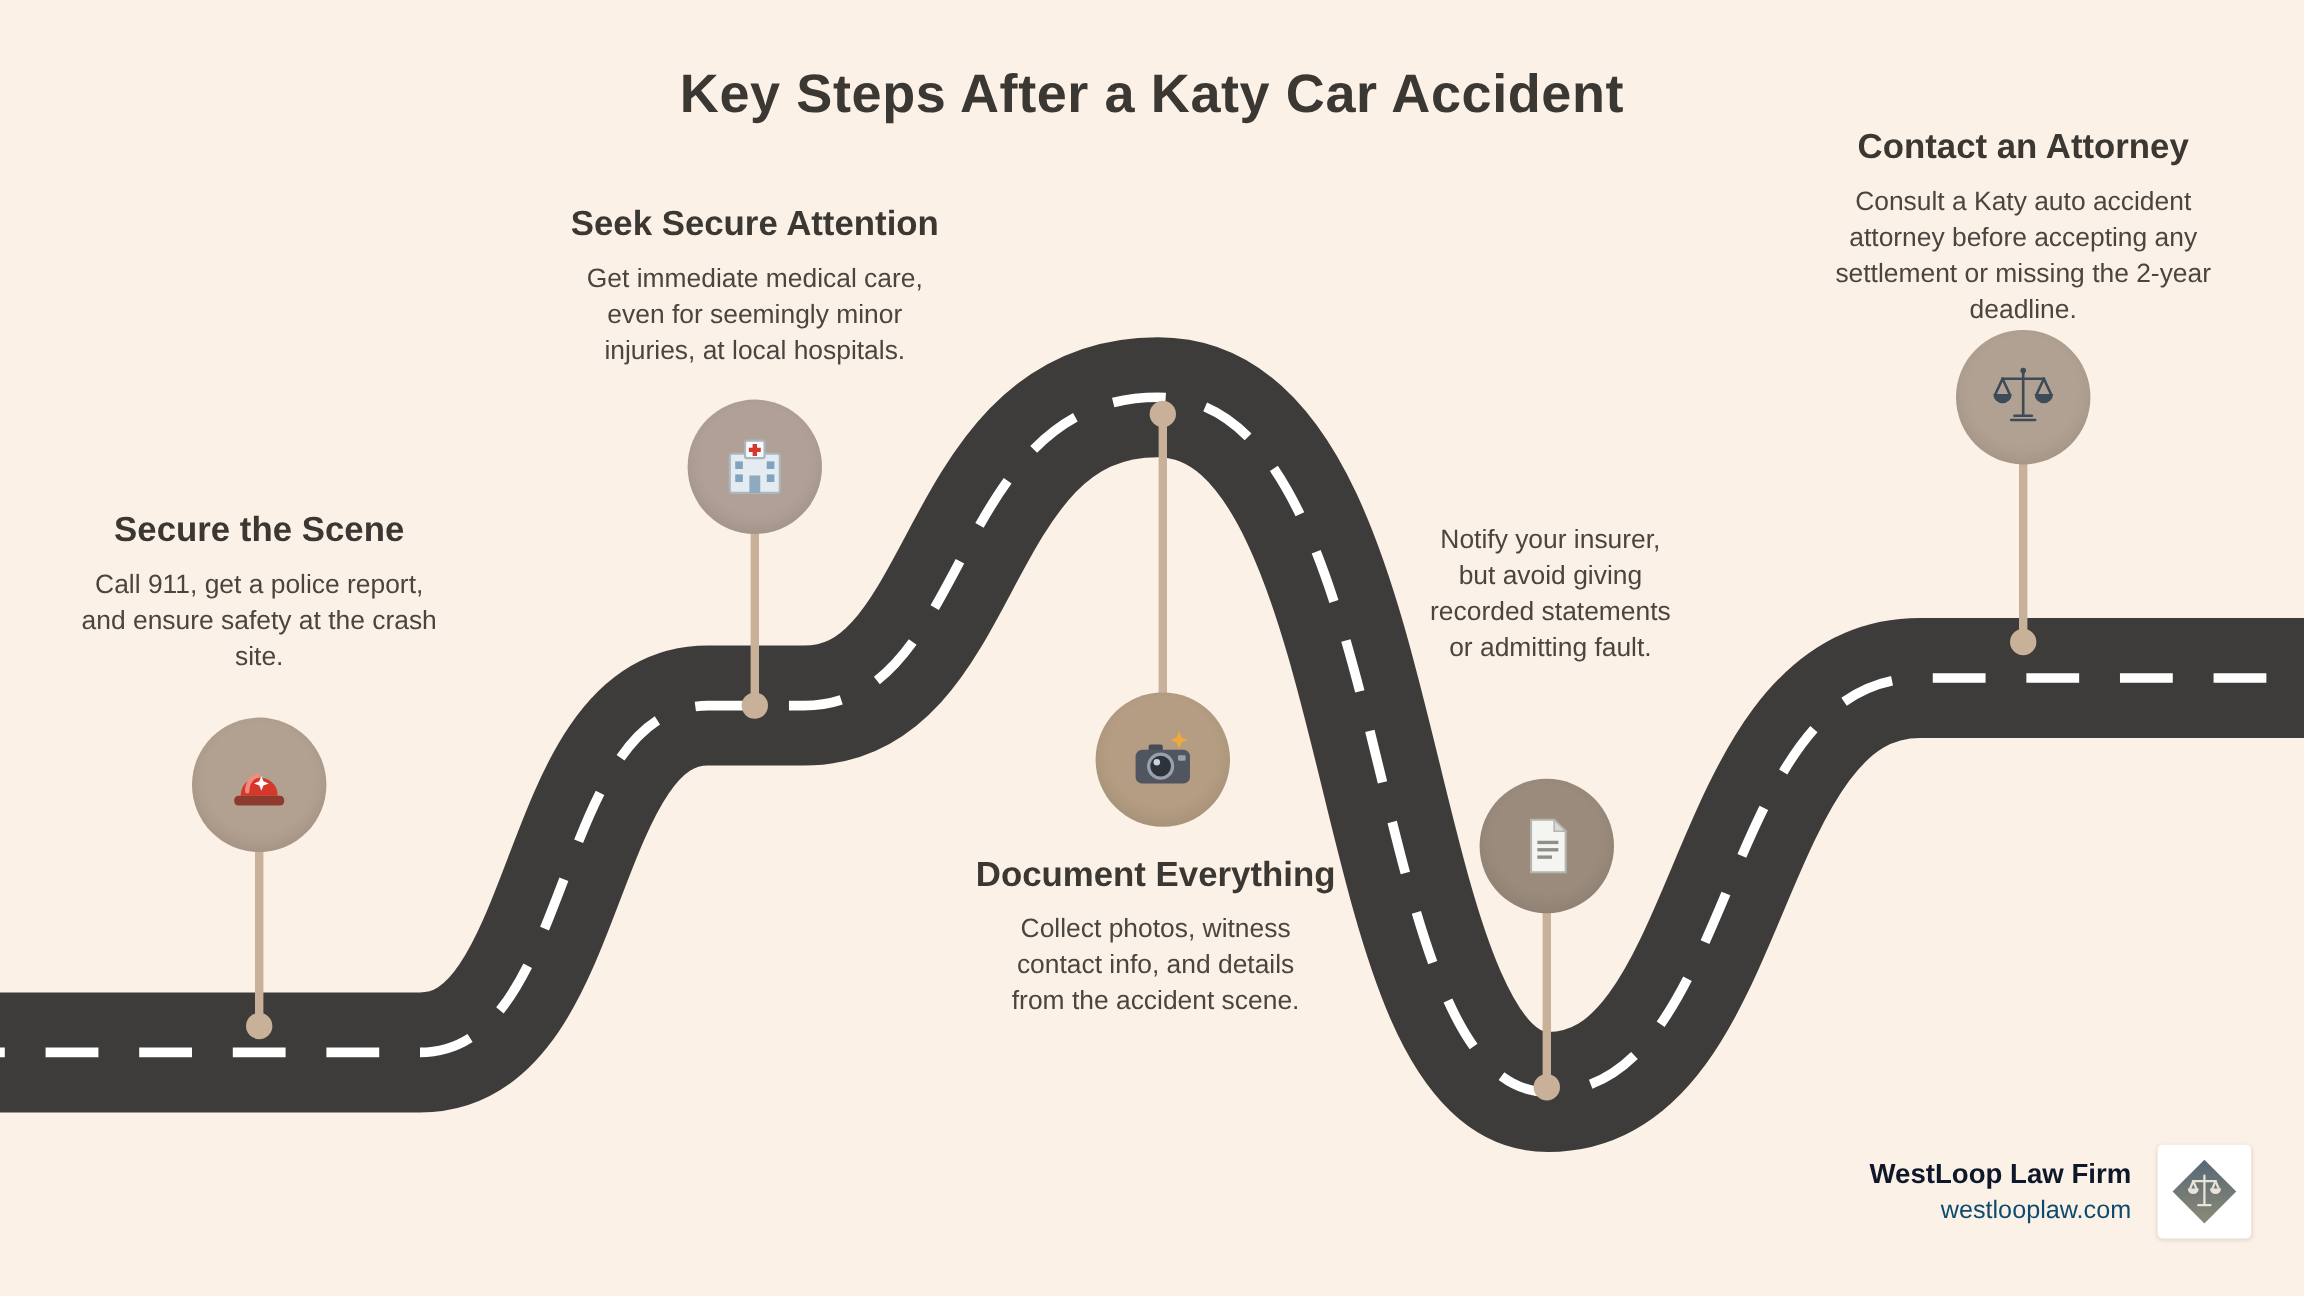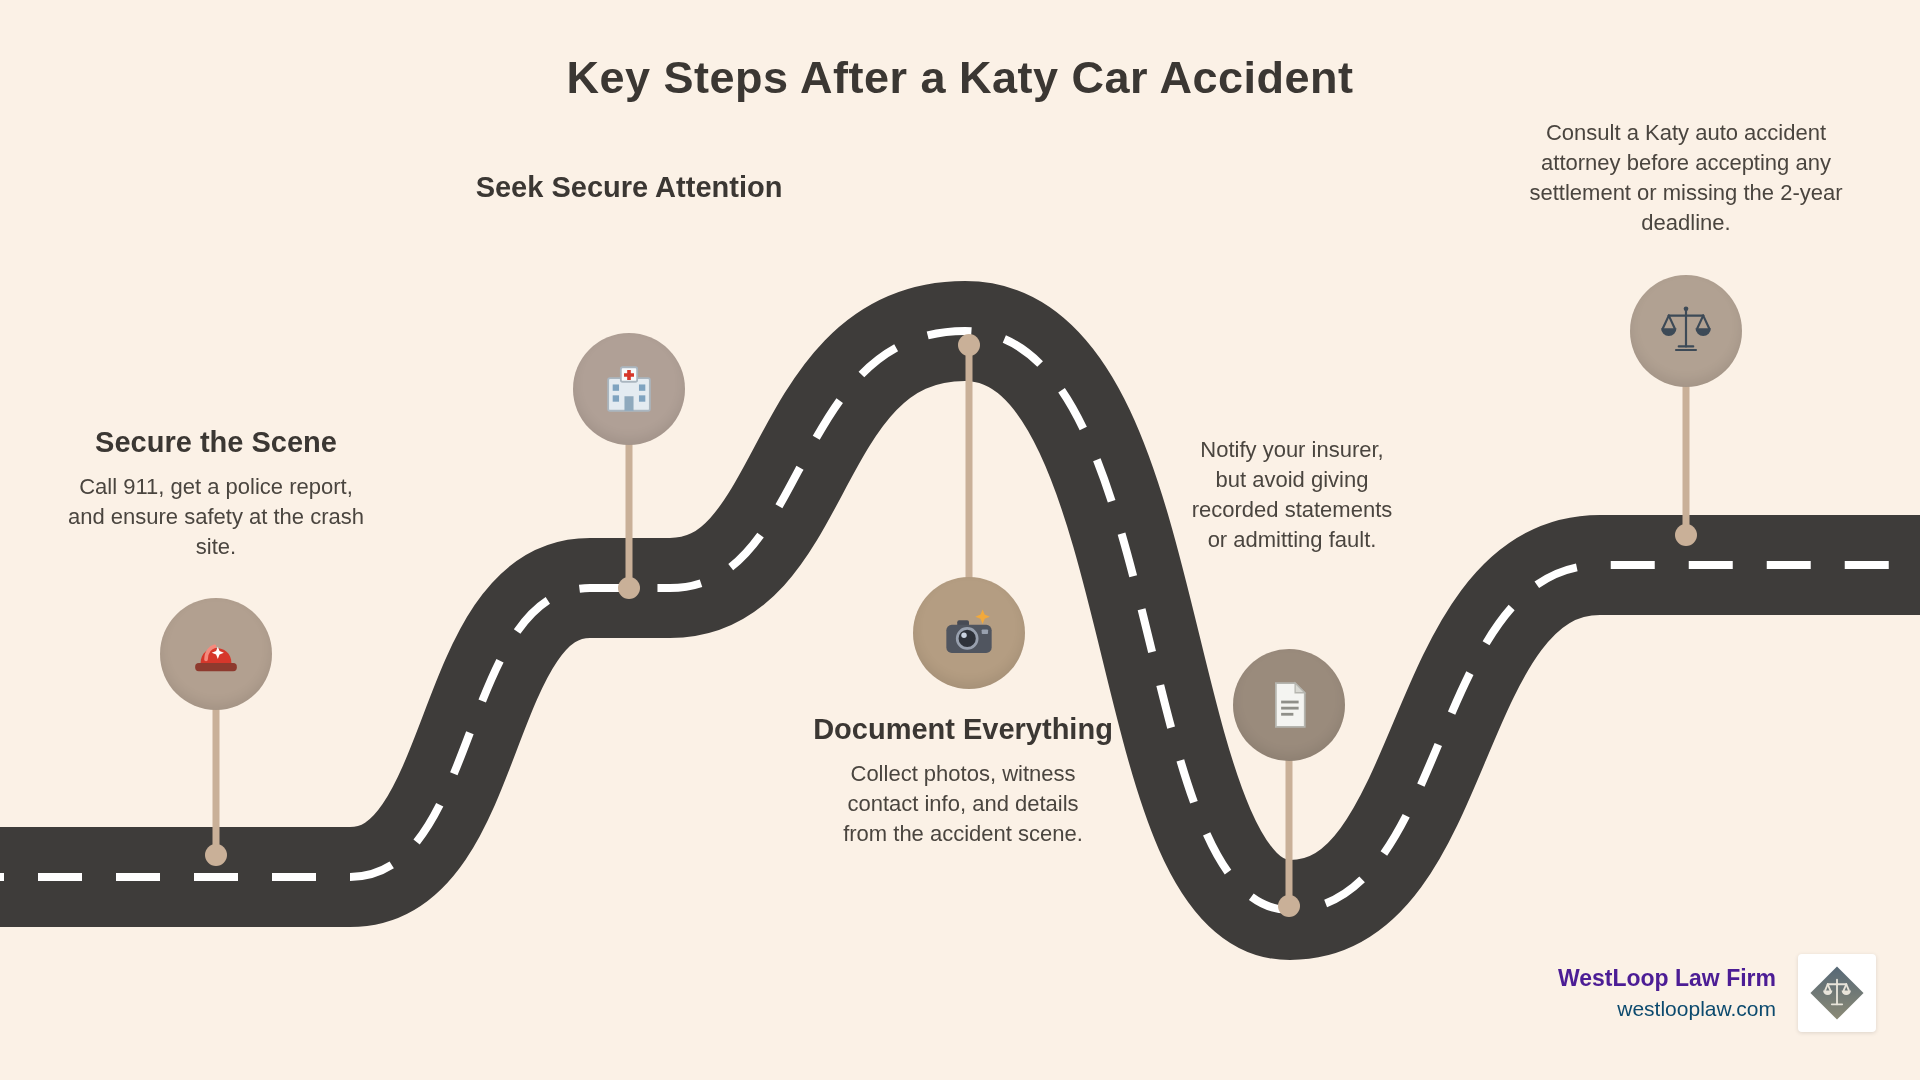--- a/index.html
+++ b/index.html
@@ -60,21 +60,21 @@
 
   .s5 .step-text { left:1686px; top:106px; width:330px; }
   .s5 .step-text p { width:314px; }
   .s5 .icon-circle { left:1630px; top:275px; background:var(--circle-5, #b1a192); }
 
   .footer {
     position:absolute; right:44px; bottom:48px;
     display:flex; align-items:center; gap:22px;
   }
   .footer-text { text-align:right; }
-  .firm-name { font-weight:bold; font-size:23px; color:#4c1d95; }
+  .firm-name { font-weight:bold; font-size:23px; color:#0f172a; }
   .firm-site { font-size:21px; color:#0c4a6e; margin-top:5px; }
   .logo-card {
     width:78px; height:78px; background:#ffffff; border-radius:4px;
     display:flex; align-items:center; justify-content:center;
     box-shadow:0 1px 4px rgba(0,0,0,.12);
   }
 </style>
 </head>
 <body>
 
@@ -110,20 +110,21 @@
         <path d="M21 38 C21 29 26.5 24.5 30.5 23.5" stroke="#f58a7d" stroke-width="4" fill="none" stroke-linecap="round"></path>
         <path d="M34 24 l1.9 4.8 4.8 1.9 -4.8 1.9 -1.9 4.8 -1.9 -4.8 -4.8 -1.9 4.8 -1.9 z" fill="#ffffff"></path>
         <rect x="9" y="42" width="46" height="9" rx="4" fill="#8e3a2e"></rect>
       </svg>
     </div>
   </div>
 
   <div class="step s2">
     <div class="step-text">
       <h2>Seek Secure Attention</h2>
+      <p>Get immediate medical care, even for seemingly minor injuries, at local hospitals.</p>
     </div>
     <div class="icon-circle">
       <svg viewBox="0 0 64 64" width="58" height="58">
         <rect x="9" y="20" width="46" height="36" rx="2" fill="#e4ebf1" stroke="#aab6c0" stroke-width="2"></rect>
         <rect x="23" y="8" width="18" height="16" rx="2" fill="#f7fafc" stroke="#aab6c0" stroke-width="2"></rect>
         <path d="M30 11 h4 v3.5 h3.5 v4 h-3.5 v3.5 h-4 v-3.5 h-3.5 v-4 h3.5 z" fill="#d6372b"></path>
         <rect x="14" y="27" width="7" height="7" fill="#7fa3c0"></rect>
         <rect x="43" y="27" width="7" height="7" fill="#7fa3c0"></rect>
         <rect x="14" y="39" width="7" height="7" fill="#7fa3c0"></rect>
         <rect x="43" y="39" width="7" height="7" fill="#7fa3c0"></rect>
@@ -159,20 +160,21 @@
         <path d="M39 7 l11 11 h-11 z" fill="#d9d9d3" stroke="#b5b5af" stroke-width="1.5"></path>
         <rect x="23" y="27" width="20" height="3.2" fill="#8f8f89"></rect>
         <rect x="23" y="34" width="20" height="3.2" fill="#8f8f89"></rect>
         <rect x="23" y="41" width="14" height="3.2" fill="#8f8f89"></rect>
       </svg>
     </div>
   </div>
 
   <div class="step s5">
     <div class="step-text">
+      <h2>Contact an Attorney</h2>
       <p>Consult a Katy auto accident attorney before accepting any settlement or missing the 2-year deadline.</p>
     </div>
     <div class="icon-circle">
       <svg viewBox="0 0 64 64" width="58" height="58" fill="none" stroke="#3d4a57" stroke-width="2.4" stroke-linecap="round">
         <circle cx="32" cy="7.5" r="2.6" fill="#3d4a57" stroke="none"></circle>
         <line x1="32" y1="10" x2="32" y2="49"></line>
         <line x1="13" y1="15" x2="51" y2="15"></line>
         <line x1="13" y1="15" x2="6.5" y2="29"></line>
         <line x1="13" y1="15" x2="19.5" y2="29"></line>
         <path d="M4.5 29 a8.5 8.5 0 0 0 17 0 z" fill="#3d4a57" stroke="none"></path>

